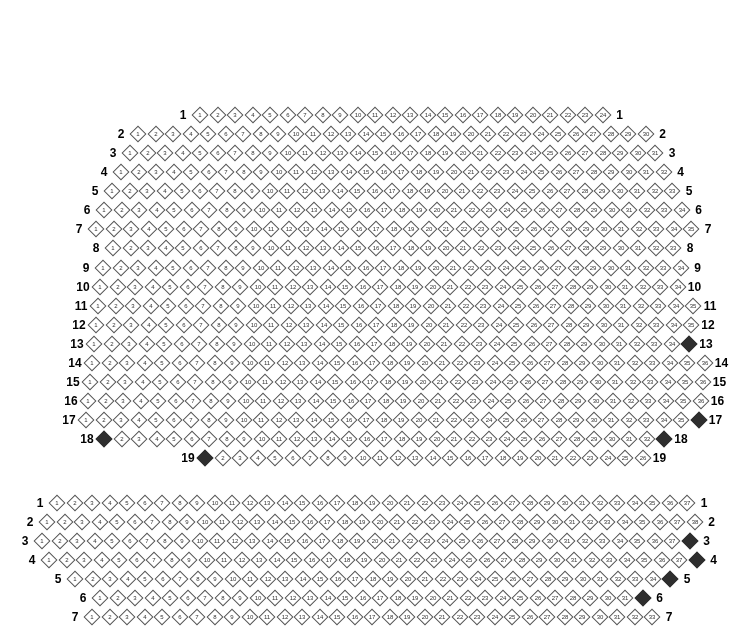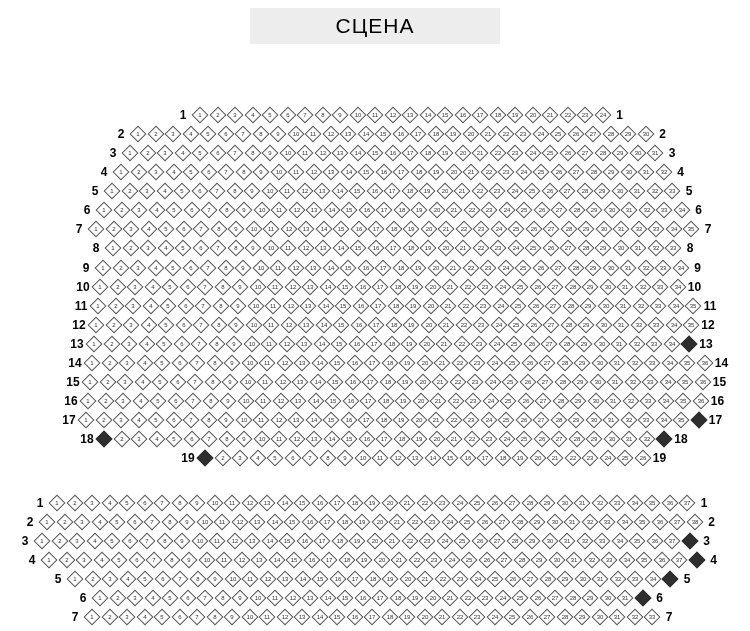--- a/index.html
+++ b/index.html
@@ -49,21 +49,20 @@
   }
   .seat.occupied{
     background:var(--occupied);
     border-color:var(--occupied);
   }
 </style>
 </head>
 <body>
 
 <div class="canvas">
-  <div class="stage">СЦЕНА</div>
   <div class="seat-map">
       <div class="row-label" style="left: 183px; top: 115px;">1</div>
       <div class="row-label" style="left: 619.5px; top: 115px;">1</div>
       <div class="seat" style="left: 200px; top: 115px;">
         <span>1</span>
       </div>
       <div class="seat" style="left: 217.5px; top: 115px;">
         <span>2</span>
       </div>
       <div class="seat" style="left: 235px; top: 115px;">

